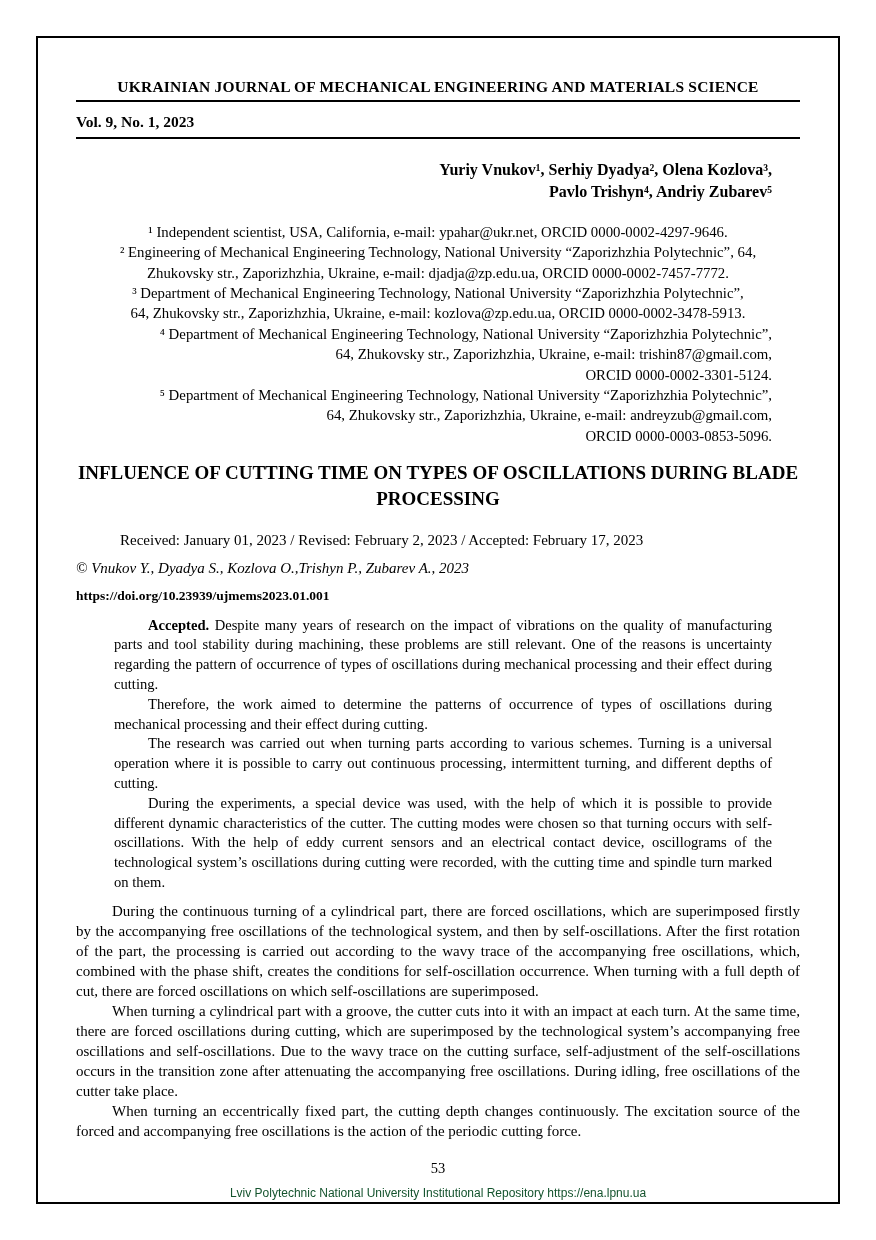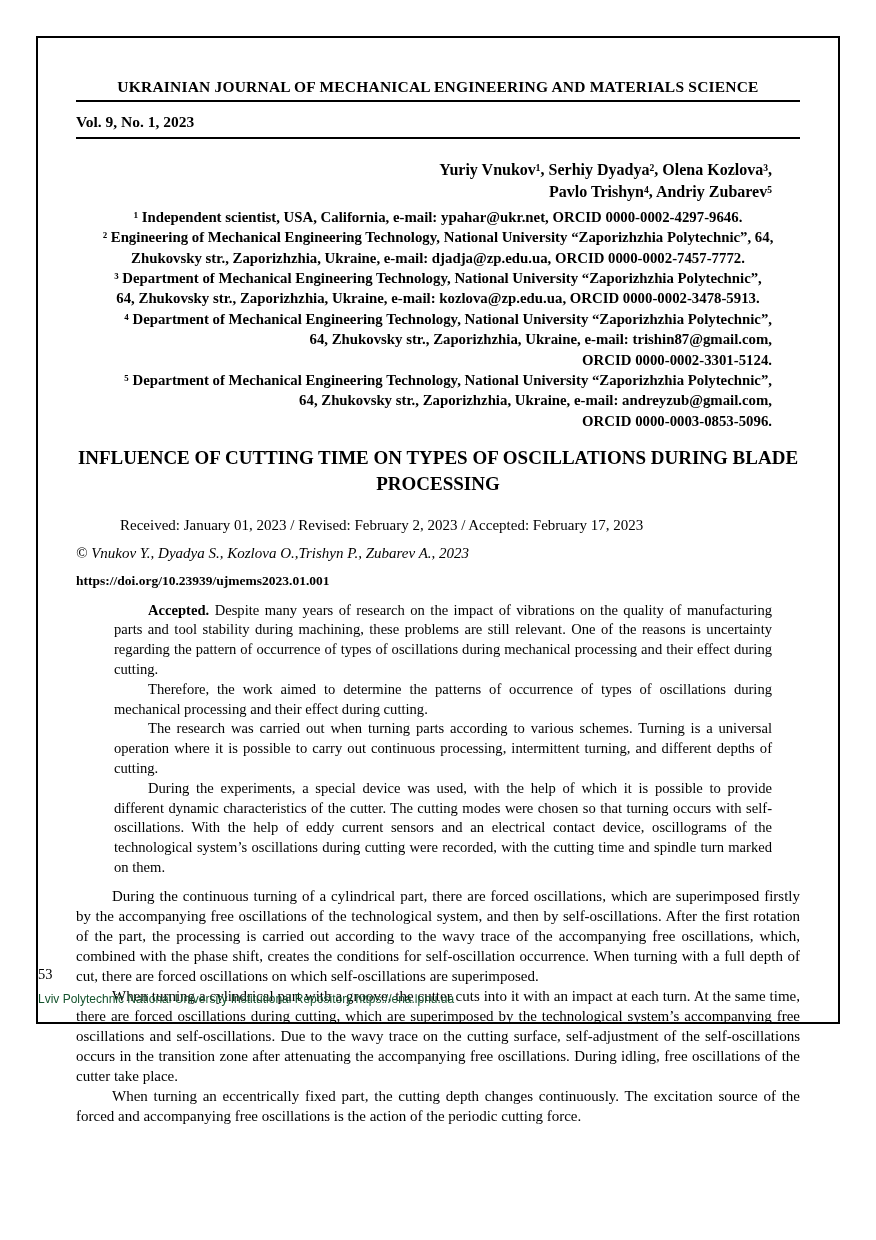--- a/index.html
+++ b/index.html
@@ -10,21 +10,21 @@
     position: relative;
     font-family: "Liberation Serif", serif;
     color: #000;
     overflow: hidden;
   }
   .frame {
     position: absolute;
     left: 36px;
     top: 36px;
     width: 804px;
-    height: 988px;
+    height: 1168px;
     border: 2px solid #000;
     padding: 40px 38px 0 38px;
     background: #fff;
   }
   .journal-name {
     font-weight: bold;
     font-size: 15.5px;
     text-align: center;
     letter-spacing: 0.2px;
     padding-bottom: 4px;
@@ -40,24 +40,23 @@
   }
   .authors {
     margin-top: 20px;
     padding-right: 28px;
     text-align: right;
     font-weight: bold;
     font-size: 16px;
     line-height: 1.4;
   }
   .affiliations {
-    margin-top: 3px;
+    margin-top: 18px;
     font-size: 14.8px;
     line-height: 1.38;
-    font-weight: bold;
   }
   .affil { margin: 0; }
   .affil.center { text-align: center; }
   .affil.right { text-align: right; padding-right: 28px; }
   .affil-line { display: block; }
   .article-title {
     margin-top: 14px;
     text-align: center;
     font-weight: bold;
     font-size: 19px;
@@ -92,21 +91,22 @@
     font-size: 15px;
     line-height: 20px;
     text-align: justify;
     text-indent: 36px;
   }
   .bold { font-weight: bold; }
   .page-footer {
     position: absolute;
     left: 0;
     right: 0;
-    bottom: 16px;
+    bottom: 2px;
+    text-align: center;
   }
   .page-number {
     font-size: 14.5px;
     font-family: "Liberation Serif", serif;
     margin-bottom: 9px;
   }
   .repository {
     font-family: "Liberation Sans", sans-serif;
     font-size: 12px;
     color: #14532d;

